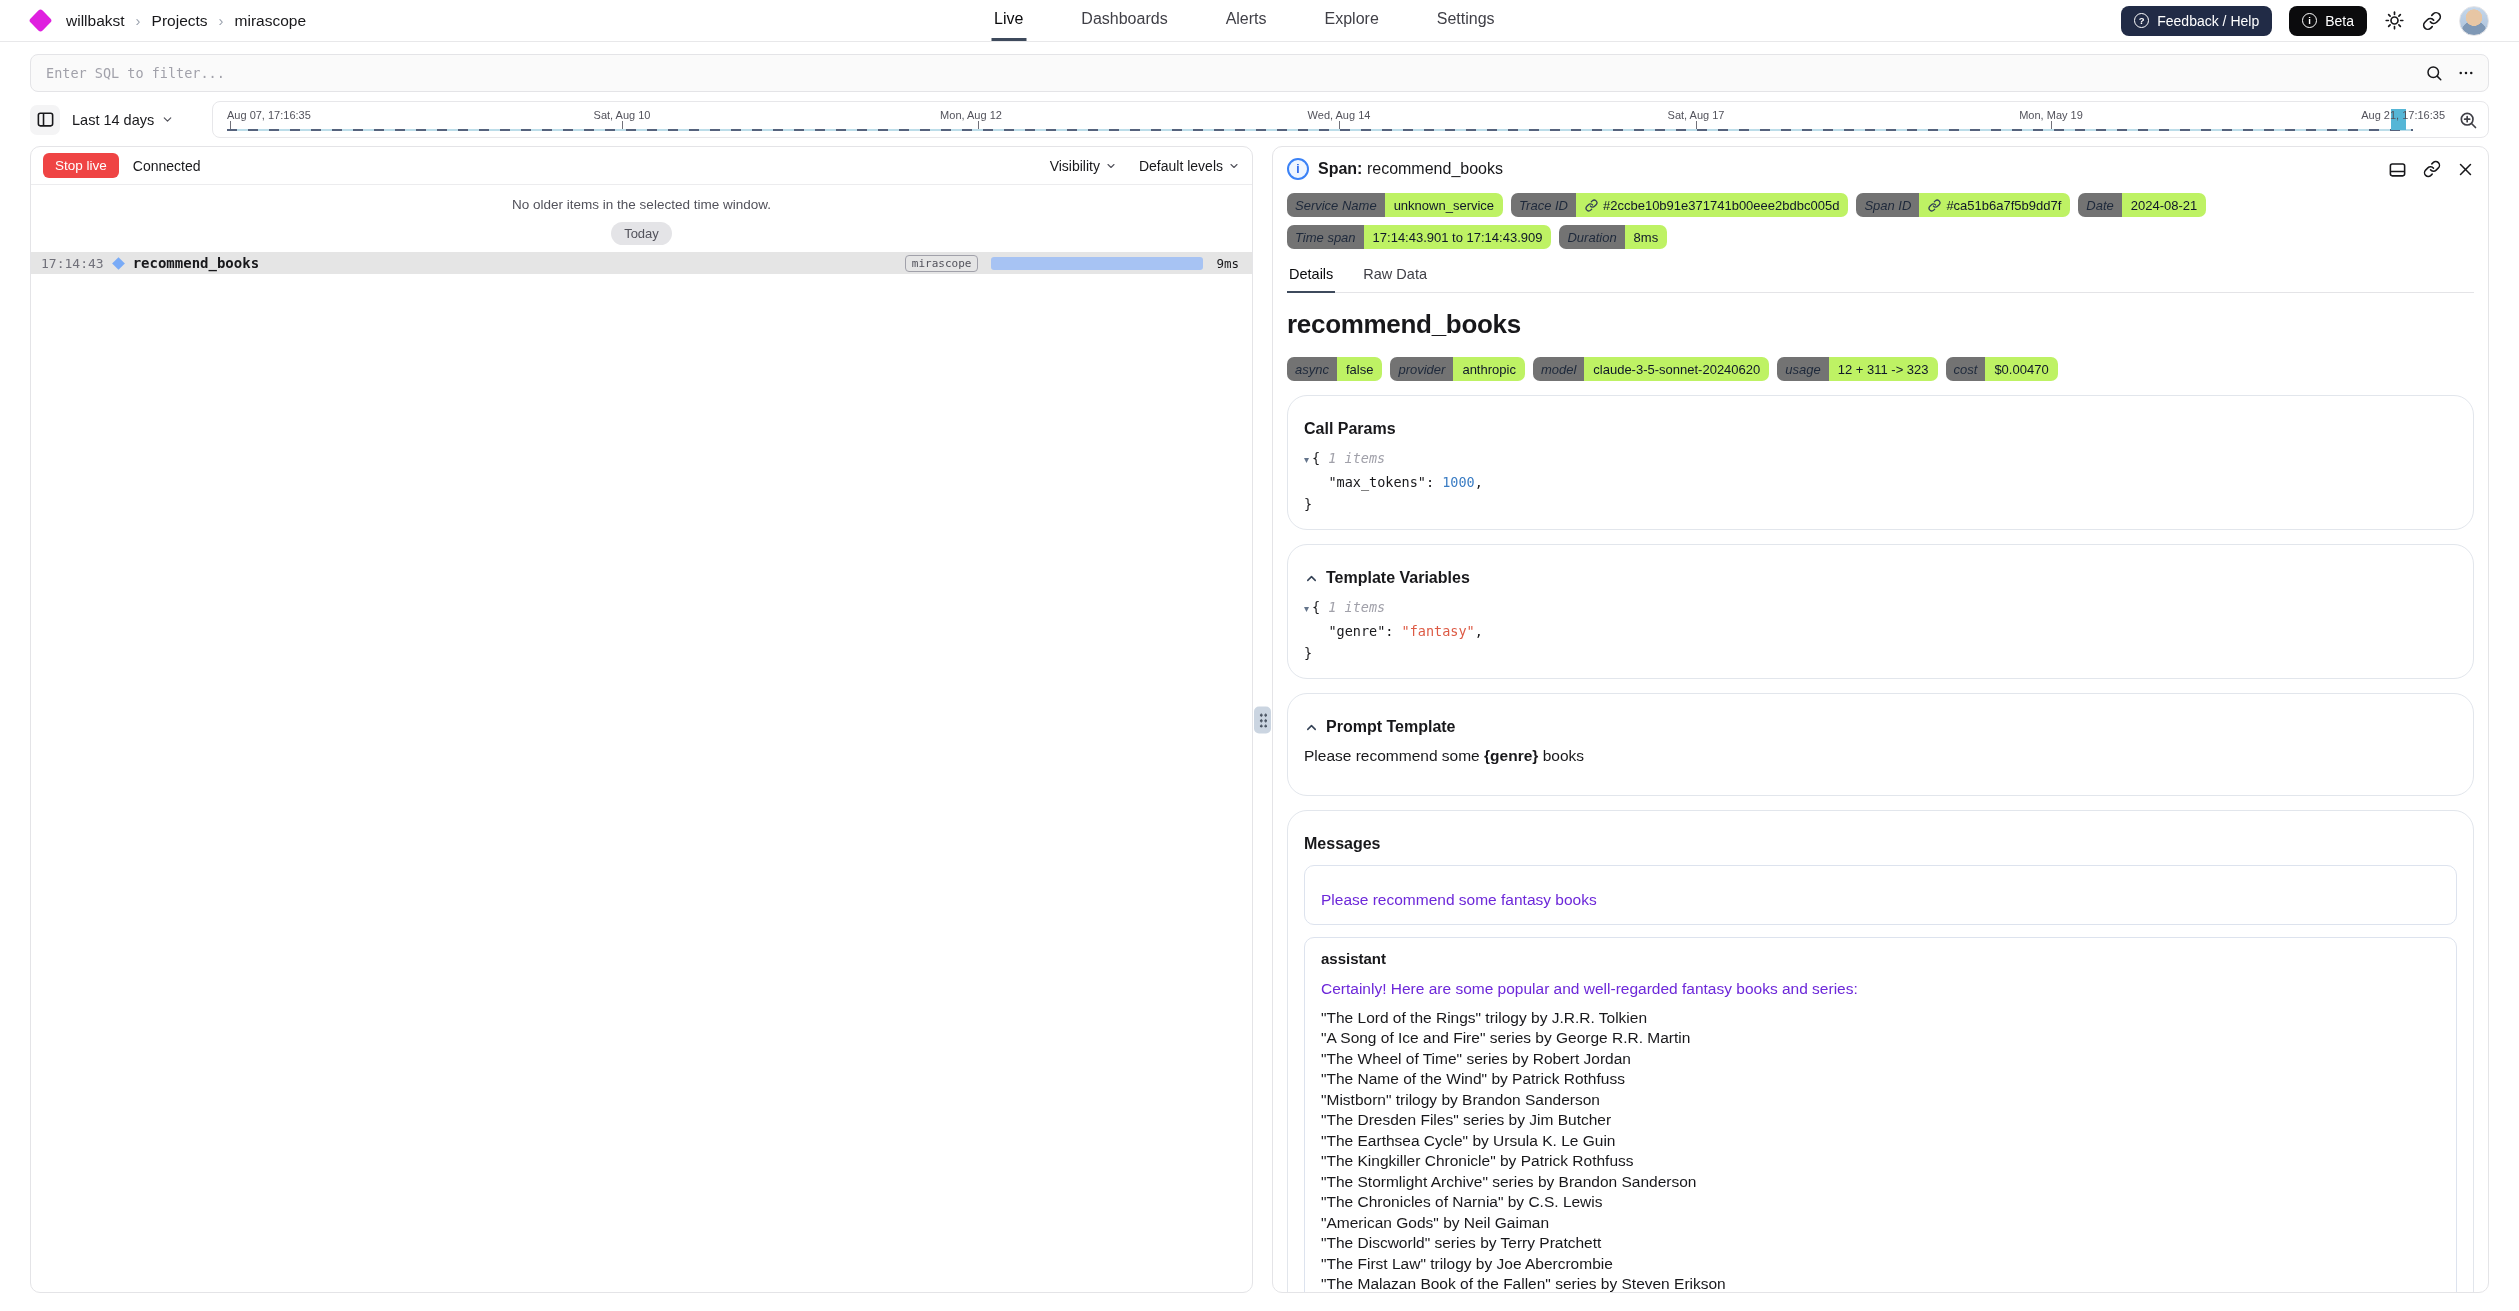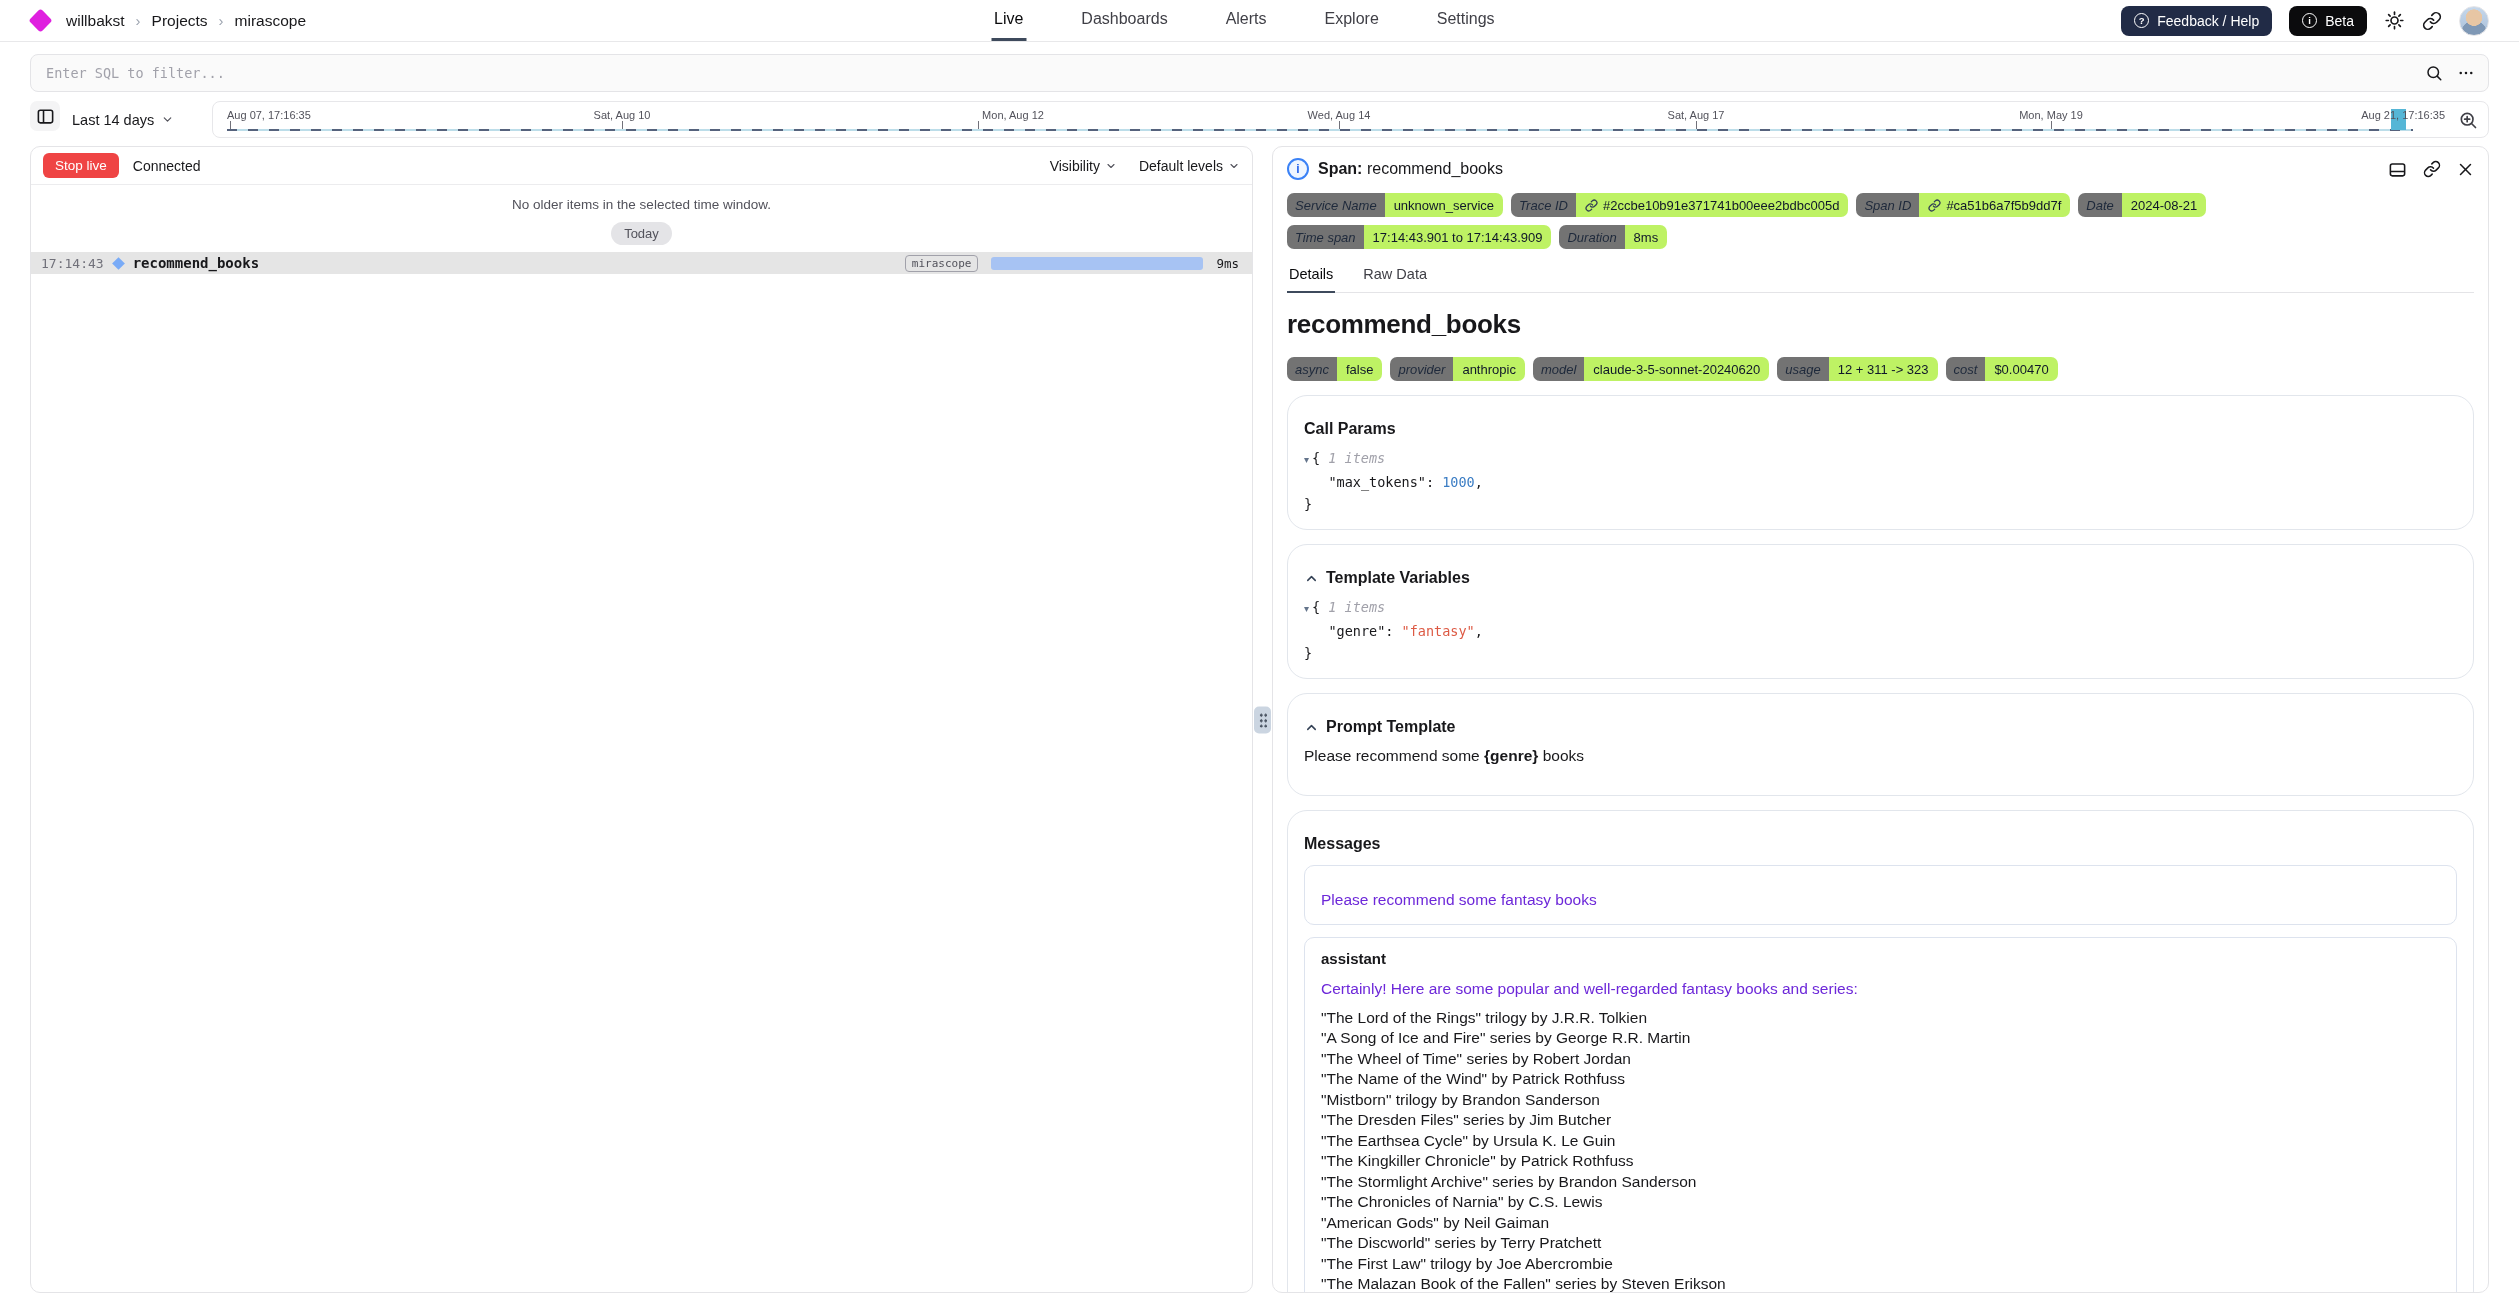--- a/index.html
+++ b/index.html
@@ -33,28 +33,28 @@
       linear-gradient(180deg,#c6d8ec,#a9bfd8);
     border:1px solid #e4e4e7;box-sizing:border-box;}
 
   
   .filter-bar{margin:12px 30px 0;height:38px;border:1px solid #e4e4e7;border-radius:8px;background:#fafafa;display:flex;align-items:center;padding:0 13px;box-sizing:border-box;}
   .filter-input{flex:1;border:none;outline:none;background:transparent;font-family:"DejaVu Sans Mono",monospace;font-size:13.5px;color:#3f3f46;}
   .filter-input::placeholder{color:#a1a1aa;}
   .filter-icons{display:flex;align-items:center;gap:14px;color:#18181b;}
 
   
-  .tl-row{display:flex;margin:9px 30px 0;}
+  .tl-row{display:flex;align-items:center;margin:9px 30px 0;}
   .panel-toggle{width:30px;height:30px;background:#f4f4f5;border-radius:7px;display:grid;place-items:center;color:#18181b;margin-right:12px;flex:none;}
   .range-select{width:120px;display:flex;align-items:center;gap:7px;font-size:14.5px;color:#18181b;margin-right:20px;flex:none;}
   .timeline-box{flex:1;height:37px;border:1px solid #e7e7ea;border-radius:8px;position:relative;box-sizing:border-box;}
   .tl-label{position:absolute;top:7px;font-size:11px;color:#52525b;white-space:nowrap;z-index:3;}
   .tl-labels span:nth-of-type(1){left:14px;}
   .tl-labels span:nth-of-type(2){left:409px;transform:translateX(-50%);}
-  .tl-labels span:nth-of-type(3){left:800px;transform:translateX(-50%);}
+  .tl-labels span:nth-of-type(3){left:758px;transform:translateX(-50%);}
   .tl-labels span:nth-of-type(4){left:1126px;transform:translateX(-50%);}
   .tl-labels span:nth-of-type(5){left:1483px;transform:translateX(-50%);}
   .tl-labels span:nth-of-type(6){left:1838px;transform:translateX(-50%);}
   .tl-labels span:nth-of-type(7){left:2232px;transform:translateX(-100%);}
   .tl-tick{position:absolute;top:19px;width:1px;height:9px;background:#71717a;}
   .tl-tick:nth-of-type(1){left:17px;}
   .tl-tick:nth-of-type(2){left:409px;}
   .tl-tick:nth-of-type(3){left:765px;}
   .tl-tick:nth-of-type(4){left:1126px;}
   .tl-tick:nth-of-type(5){left:1483px;}

